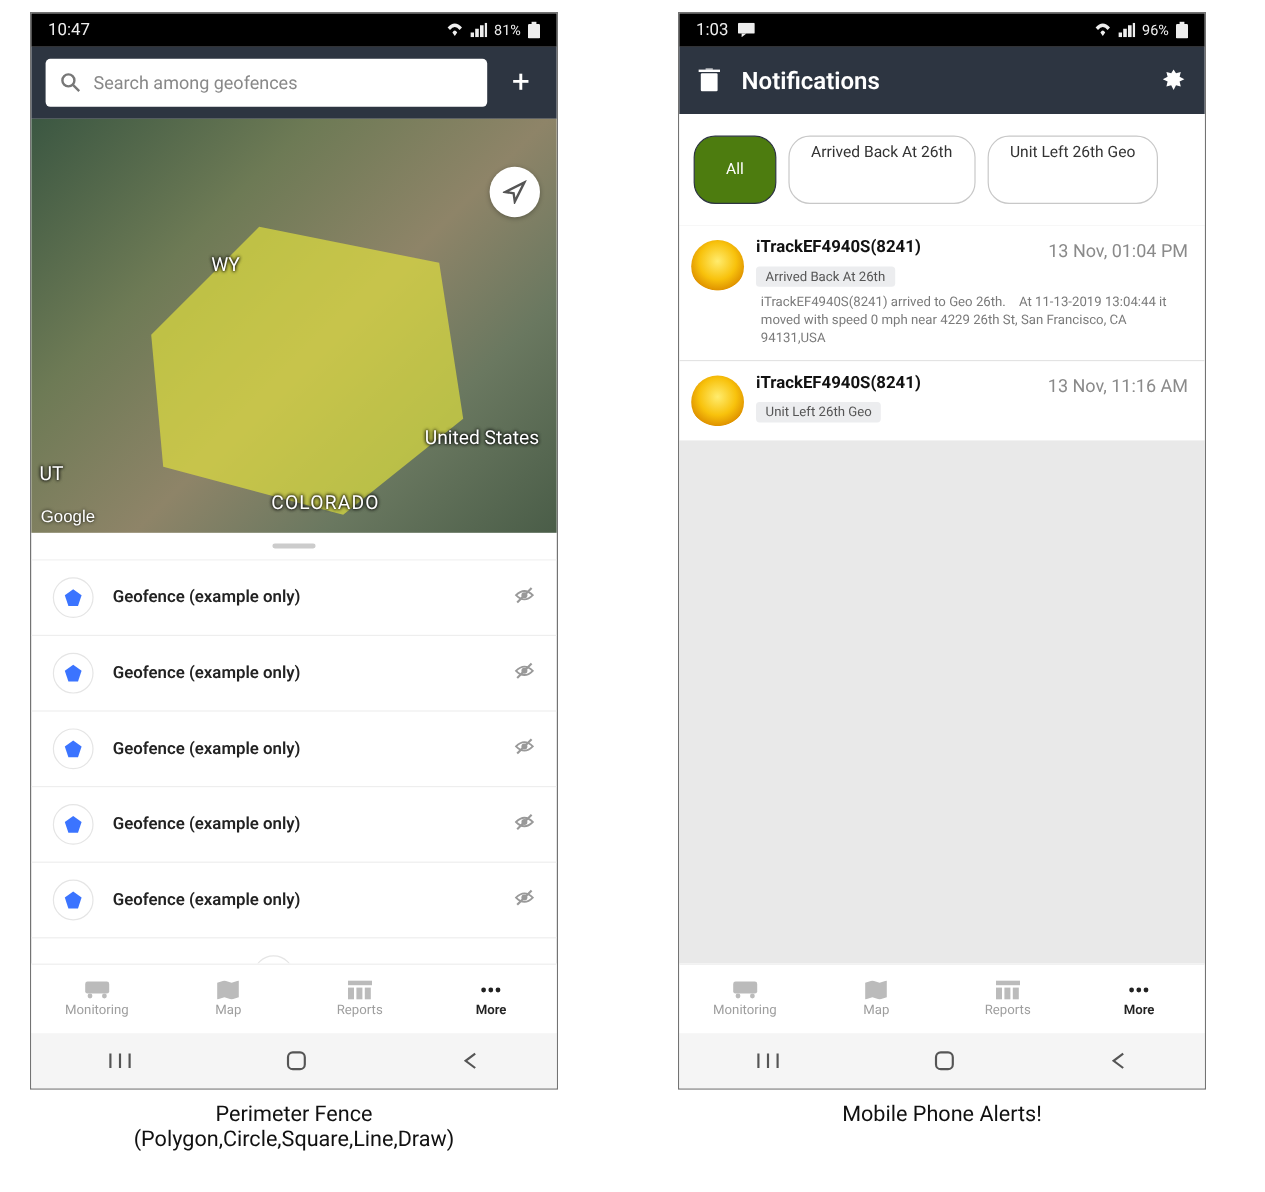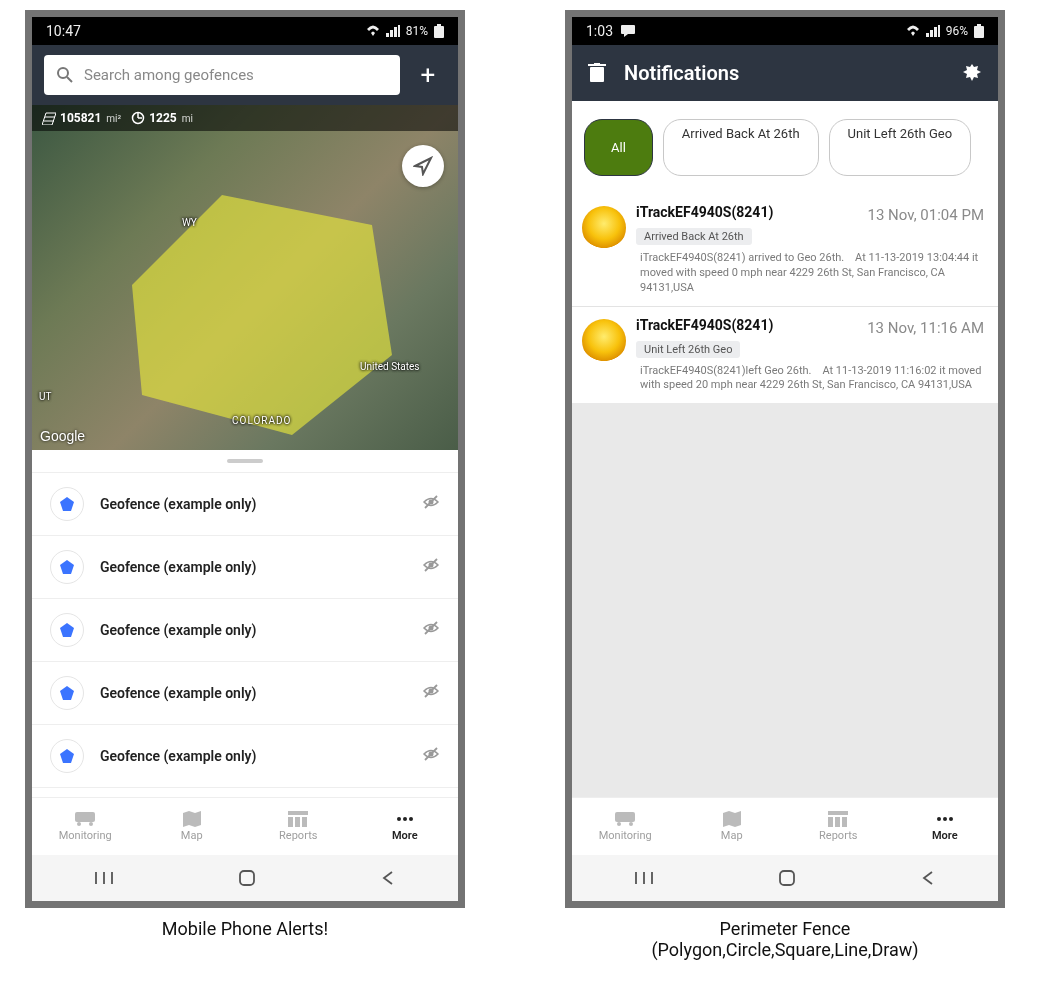--- a/index.html
+++ b/index.html
@@ -7,21 +7,21 @@
     font-family: -apple-system, BlinkMacSystemFont, "Segoe UI", Roboto, Arial, sans-serif;
     background: #fff;
     width: 1054px;
     height: 993px;
     position: relative;
   }
   .layout { display: flex; gap: 100px; padding: 10px 25px 0 25px; }
   .phone {
     width: 440px;
     background: #fff;
-    border: 7px solid #737373;
+    border: 1px solid #737373;
     display: flex;
     flex-direction: column;
     position: relative;
     overflow: hidden;
     height: 898px;
   }
   .status-bar {
     background: #000;
     color: #eee;
     height: 28px;
@@ -78,21 +78,21 @@
     position:absolute; top:40px; right:14px;
     width:42px; height:42px; border-radius:50%;
     background:#fff; display:flex; align-items:center; justify-content:center;
     box-shadow:0 1px 4px rgba(0,0,0,.3);
   }
   .geopoly {
     position:absolute; left:60px; top:60px;
     fill: rgba(230,230,60,0.65);
   }
   .map-label {
-    position:absolute; color:#fff; font-size:10px;
+    position:absolute; color:#fff; font-size:16px;
     text-shadow: 0 0 3px #000, 0 0 3px #000;
   }
   .google-badge {
     position:absolute; bottom:6px; left:8px;
     font-size:14px; color:#fff; font-family: "Product Sans", Arial, sans-serif;
     text-shadow:0 0 3px #000;
   }
   .drag-handle {
     height:22px; display:flex; align-items:center; justify-content:center;
   }
@@ -209,40 +209,20 @@
         <svg width="18" height="18" fill="#777">
             <circle cx="7" cy="7" r="5" stroke="#777" stroke-width="2" fill="none"></circle>
             <line x1="11" y1="11" x2="16" y2="16" stroke="#777" stroke-width="2"></line>
           </svg>
         <span>Search among geofences</span>
       </div>
       <div class="plus-btn">+</div>
     </div>
 
     <div class="map-area">
-      <div class="map-overlay-bar">
-        <span class="stat">
-          <svg width="14" height="14" fill="#fff">
-              <path d="M0 14 L4 2 L14 2 L10 14 Z" fill="none" stroke="#fff" stroke-width="1"></path>
-              <line x1="2" y1="10" x2="12" y2="10" stroke="#fff"></line>
-              <line x1="3" y1="6" x2="13" y2="6" stroke="#fff"></line>
-            </svg>
-          <b>105821</b>
-          <span class="unit">mi²</span>
-        </span>
-        <span class="stat">
-          <svg width="14" height="14" fill="none" stroke="#fff" stroke-width="1.5">
-              <circle cx="7" cy="7" r="5.5"></circle>
-              <line x1="7" y1="7" x2="7" y2="2"></line>
-              <line x1="7" y1="7" x2="11" y2="7"></line>
-            </svg>
-          <b>1225</b>
-          <span class="unit">mi</span>
-        </span>
-      </div>
       <svg class="geopoly" width="330" height="280">
         <polygon points="40,120 130,30 280,60 300,190 200,270 50,230"></polygon>
       </svg>
       <div class="compass-btn">
         <svg width="20" height="20" fill="none" stroke="#555" stroke-width="2">
             <path d="M2 10 L18 2 L10 18 L9 11 Z"></path>
           </svg>
       </div>
       <div class="map-label" style="top:112px;left:150px">WY</div>
       <div class="map-label" style="top:256px;left:328px">United States</div>
@@ -437,21 +417,20 @@
         </div>
       </div>
       <div class="notif-card">
         <div class="car-icon"></div>
         <div class="notif-body">
           <div class="notif-top">
             <div class="notif-name">iTrackEF4940S(8241)</div>
             <div class="notif-time">13 Nov, 11:16 AM</div>
           </div>
           <div class="notif-tag">Unit Left 26th Geo</div>
-          <div class="notif-desc">iTrackEF4940S(8241)left Geo 26th.&nbsp;&nbsp;&nbsp;&nbsp;At 11-13-2019 11:16:02 it moved with speed 20 mph near 4229 26th St, San Francisco, CA 94131,USA</div>
         </div>
       </div>
     </div>
 
     <div class="bottom-nav">
       <div class="bn-item">
         <svg width="22" height="16" fill="#bbb">
             <rect x="1" y="1" width="20" height="10" rx="2"></rect>
             <circle cx="5" cy="13" r="2"></circle>
             <circle cx="17" cy="13" r="2"></circle>
@@ -493,18 +472,18 @@
           <rect x="2" y="2" width="14" height="14" rx="4"></rect>
         </svg>
       <svg width="16" height="16" fill="none" stroke="#555" stroke-width="1.8">
           <path d="M12 2 L4 8 L12 14"></path>
         </svg>
     </div>
   </div>
 </div>
 
 <div class="captions">
-  <div class="caption">Mobile Phone Alerts!</div>
   <div class="caption">
     <div>Perimeter Fence</div>
     <div>(Polygon,Circle,Square,Line,Draw)</div>
   </div>
+  <div class="caption">Mobile Phone Alerts!</div>
 </div>
 
 </body></html>

